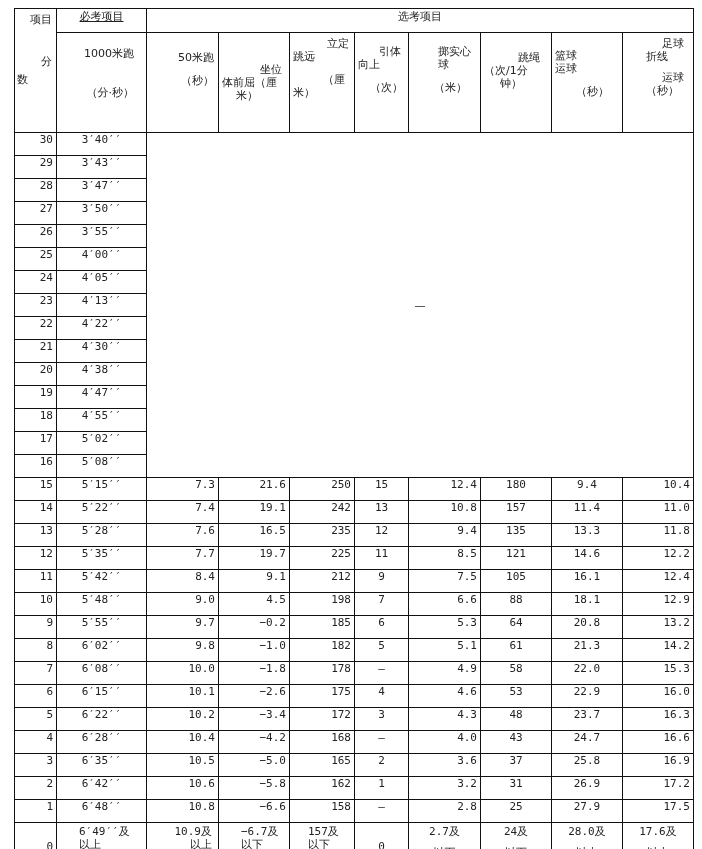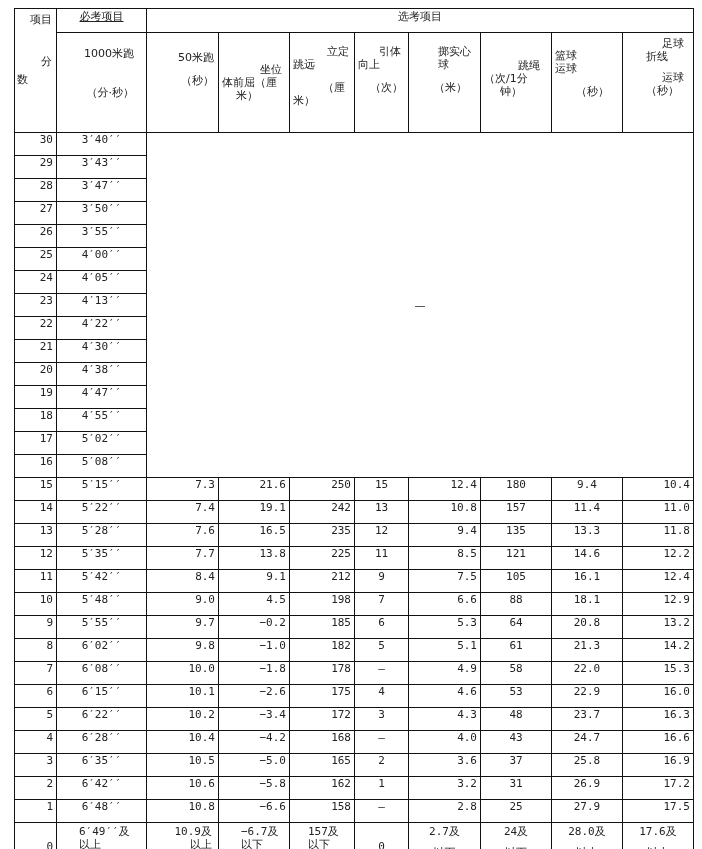--- a/index.html
+++ b/index.html
@@ -58,37 +58,37 @@
       </td>
       <td class="hcell" style="text-align:right;padding-right:4px;padding-top:18px">
         <span>50米跑</span>
         <span style="margin-top:10px">（秒）</span>
       </td>
       <td class="hcell" style="padding-top:30px">
         <span style="text-align:right;padding-right:4px">坐位</span>
         <span>体前屈（厘</span>
         <span style="padding-left:14px">米）</span>
       </td>
-      <td class="hcell" style="padding-top:12px">
+      <td class="hcell" style="padding-top:4px">
         <span style="text-align:right;padding-right:2px">立定</span>
         <span>跳远</span>
         <span style="text-align:right;padding-right:6px;margin-top:10px">（厘</span>
         <span>米）</span>
       </td>
       <td class="hcell" style="padding-top:12px">
         <span style="text-align:right;padding-right:4px">引体</span>
         <span>向上</span>
         <span style="text-align:right;padding-right:2px;margin-top:10px">（次）</span>
       </td>
       <td class="hcell" style="padding-top:12px">
         <span style="padding-left:26px">掷实心</span>
         <span style="padding-left:26px">球</span>
         <span style="text-align:right;padding-right:10px;margin-top:10px">（米）</span>
       </td>
-      <td class="hcell" style="padding-top:26px">
+      <td class="hcell" style="padding-top:18px">
         <span style="text-align:right;padding-right:8px">跳绳</span>
         <span>（次/1分</span>
         <span style="padding-left:16px">钟）</span>
       </td>
       <td class="hcell" style="padding-top:16px">
         <span style="text-align:left;padding-right:8px">篮球</span>
         <span>运球</span>
         <span style="text-align:right;padding-right:10px;margin-top:10px">（秒）</span>
       </td>
       <td class="hcell" style="padding-top:4px">
@@ -192,21 +192,21 @@
         <td class="c mono">12</td>
         <td class="r mono">9.4</td>
         <td class="c mono">135</td>
         <td class="c mono">13.3</td>
         <td class="r mono">11.8</td>
       </tr>
       <tr class="row">
         <td class="r mono">12</td>
         <td class="c mono">5′35′′</td>
         <td class="r mono">7.7</td>
-        <td class="r mono">13.8</td>
+        <td class="r mono">19.7</td>
         <td class="r mono">225</td>
         <td class="c mono">11</td>
         <td class="r mono">8.5</td>
         <td class="c mono">121</td>
         <td class="c mono">14.6</td>
         <td class="r mono">12.2</td>
       </tr>
       <tr class="row">
         <td class="r mono">11</td>
         <td class="c mono">5′42′′</td>

